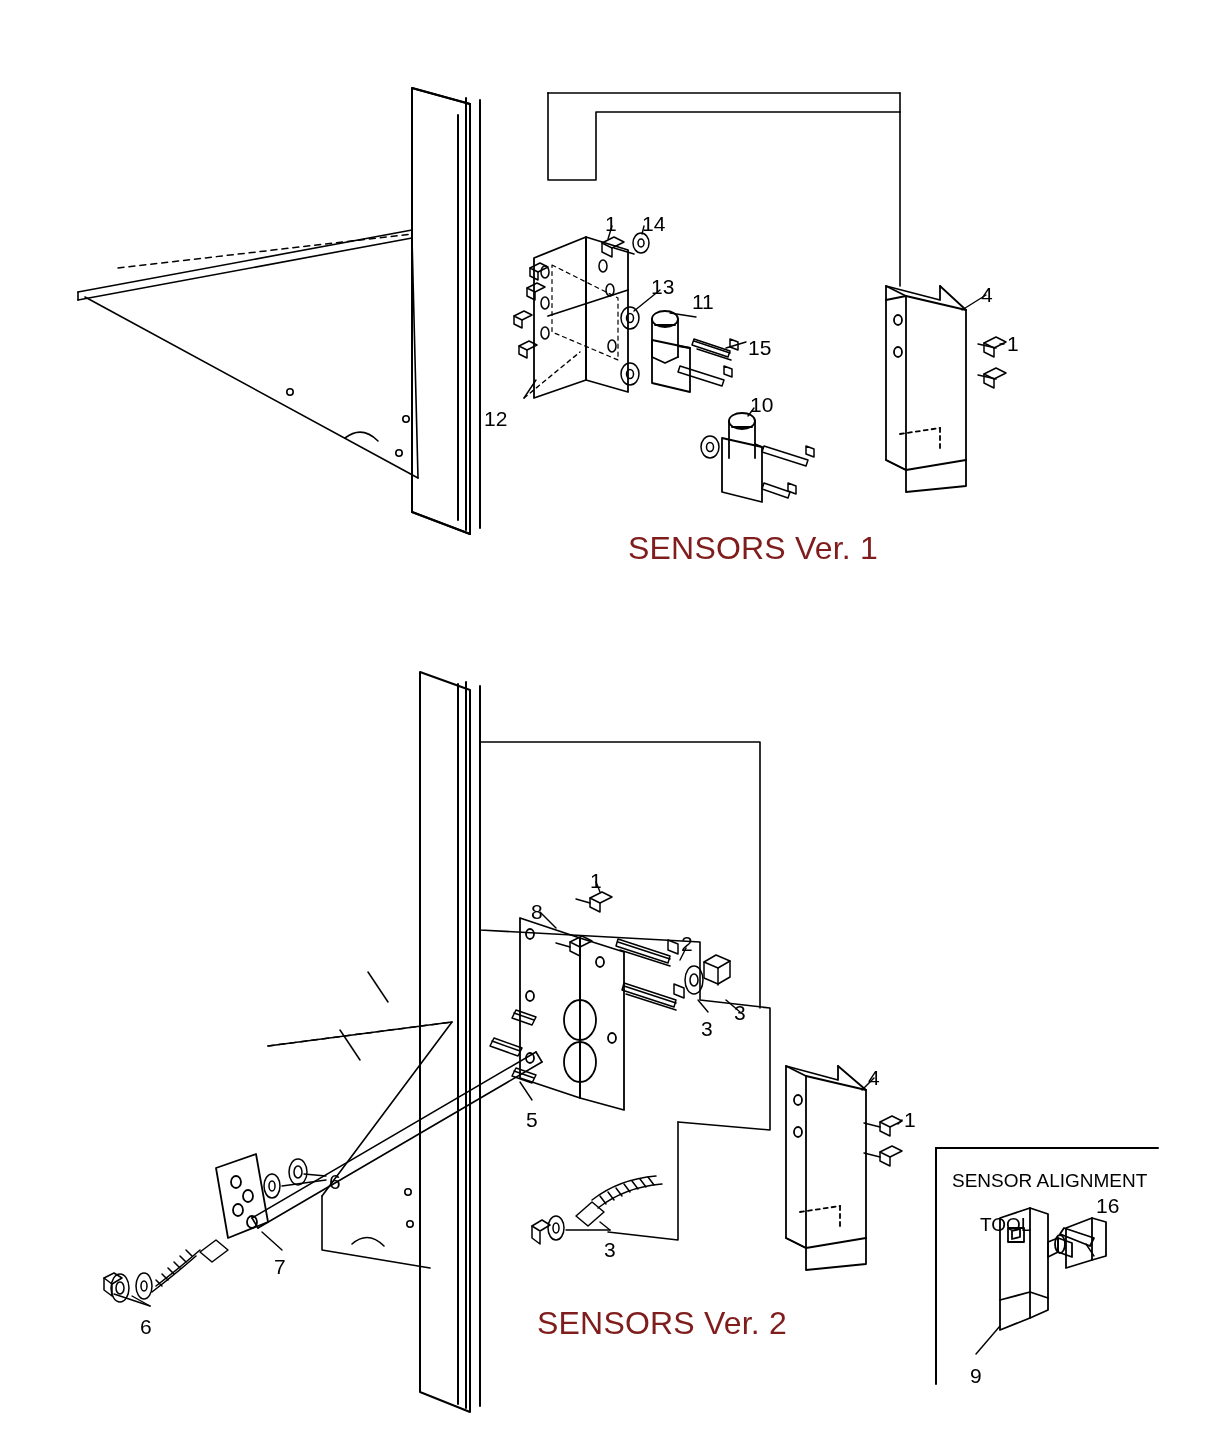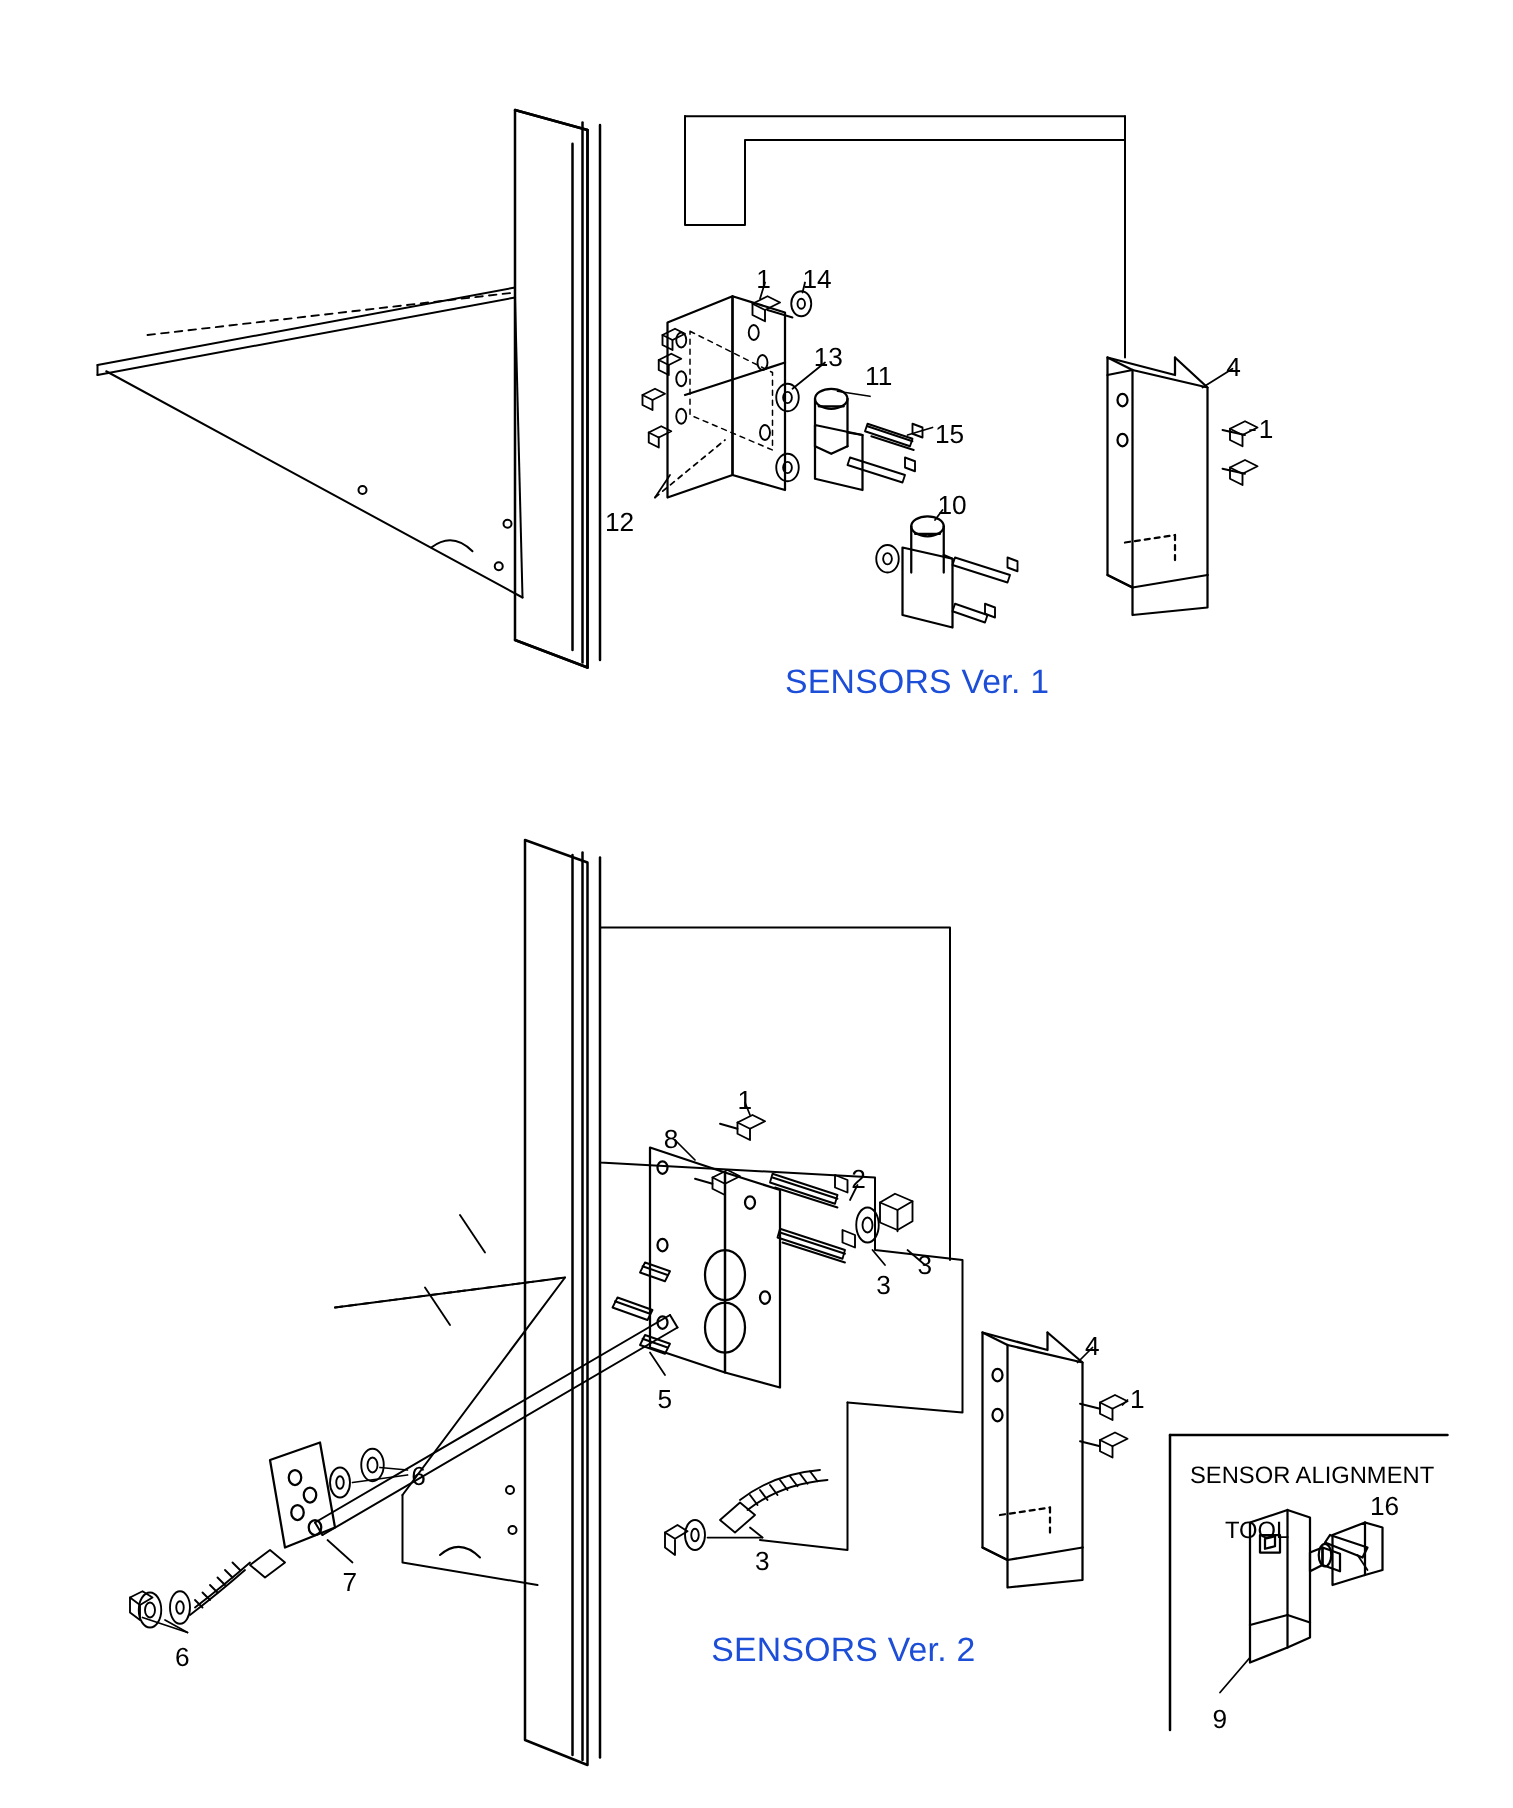--- a/index.html
+++ b/index.html
@@ -18,24 +18,24 @@
     overflow: hidden;
     background: #ffffff;
   }
   #sheet svg {
     position: absolute;
     left: 0;
     top: 0;
   }
   .cap {
     position: absolute;
-    font-size: 27px;
+    font-size: 32px;
     letter-spacing: 0.2px;
     white-space: nowrap;
-    color: #1d4ed8;
+    color: #7f1d1d;
   }
   .callout {
     position: absolute;
     font-size: 21px;
     white-space: nowrap;
     color: #000;
   }
   .toolcap {
     position: absolute;
     font-size: 19px;
@@ -404,21 +404,21 @@
         <path d="M874 1078 L862 1090"></path>
         <path d="M902 1120 L898 1124"></path>
         <path d="M1094 1256 L1086 1244"></path>
         <path d="M976 1354 L1000 1326"></path>
       </g>
 
     </g>
   </svg>
 
   <div class="cap" style="left:628px; top:530px;">SENSORS Ver. 1</div>
-  <div class="cap" style="left:537px; top:1305px;margin-left:32px;">SENSORS Ver. 2</div>
+  <div class="cap" style="left:537px; top:1305px;">SENSORS Ver. 2</div>
 
   <div class="toolcap" style="left:952px; top:1170px; width:196px;">SENSOR ALIGNMENT</div>
   <div class="toolcap" style="left:980px; top:1190px; width:196px;margin-top:24px;">TOOL</div>
 
   <div class="callout" style="left:605px; top:212px;">1</div>
   <div class="callout" style="left:642px; top:212px;">14</div>
   <div class="callout" style="left:651px; top:275px;text-align:right;">13</div>
   <div class="callout" style="left:692px; top:290px;">11</div>
   <div class="callout" style="left:748px; top:336px;">15</div>
   <div class="callout" style="left:981px; top:283px;">4</div>

